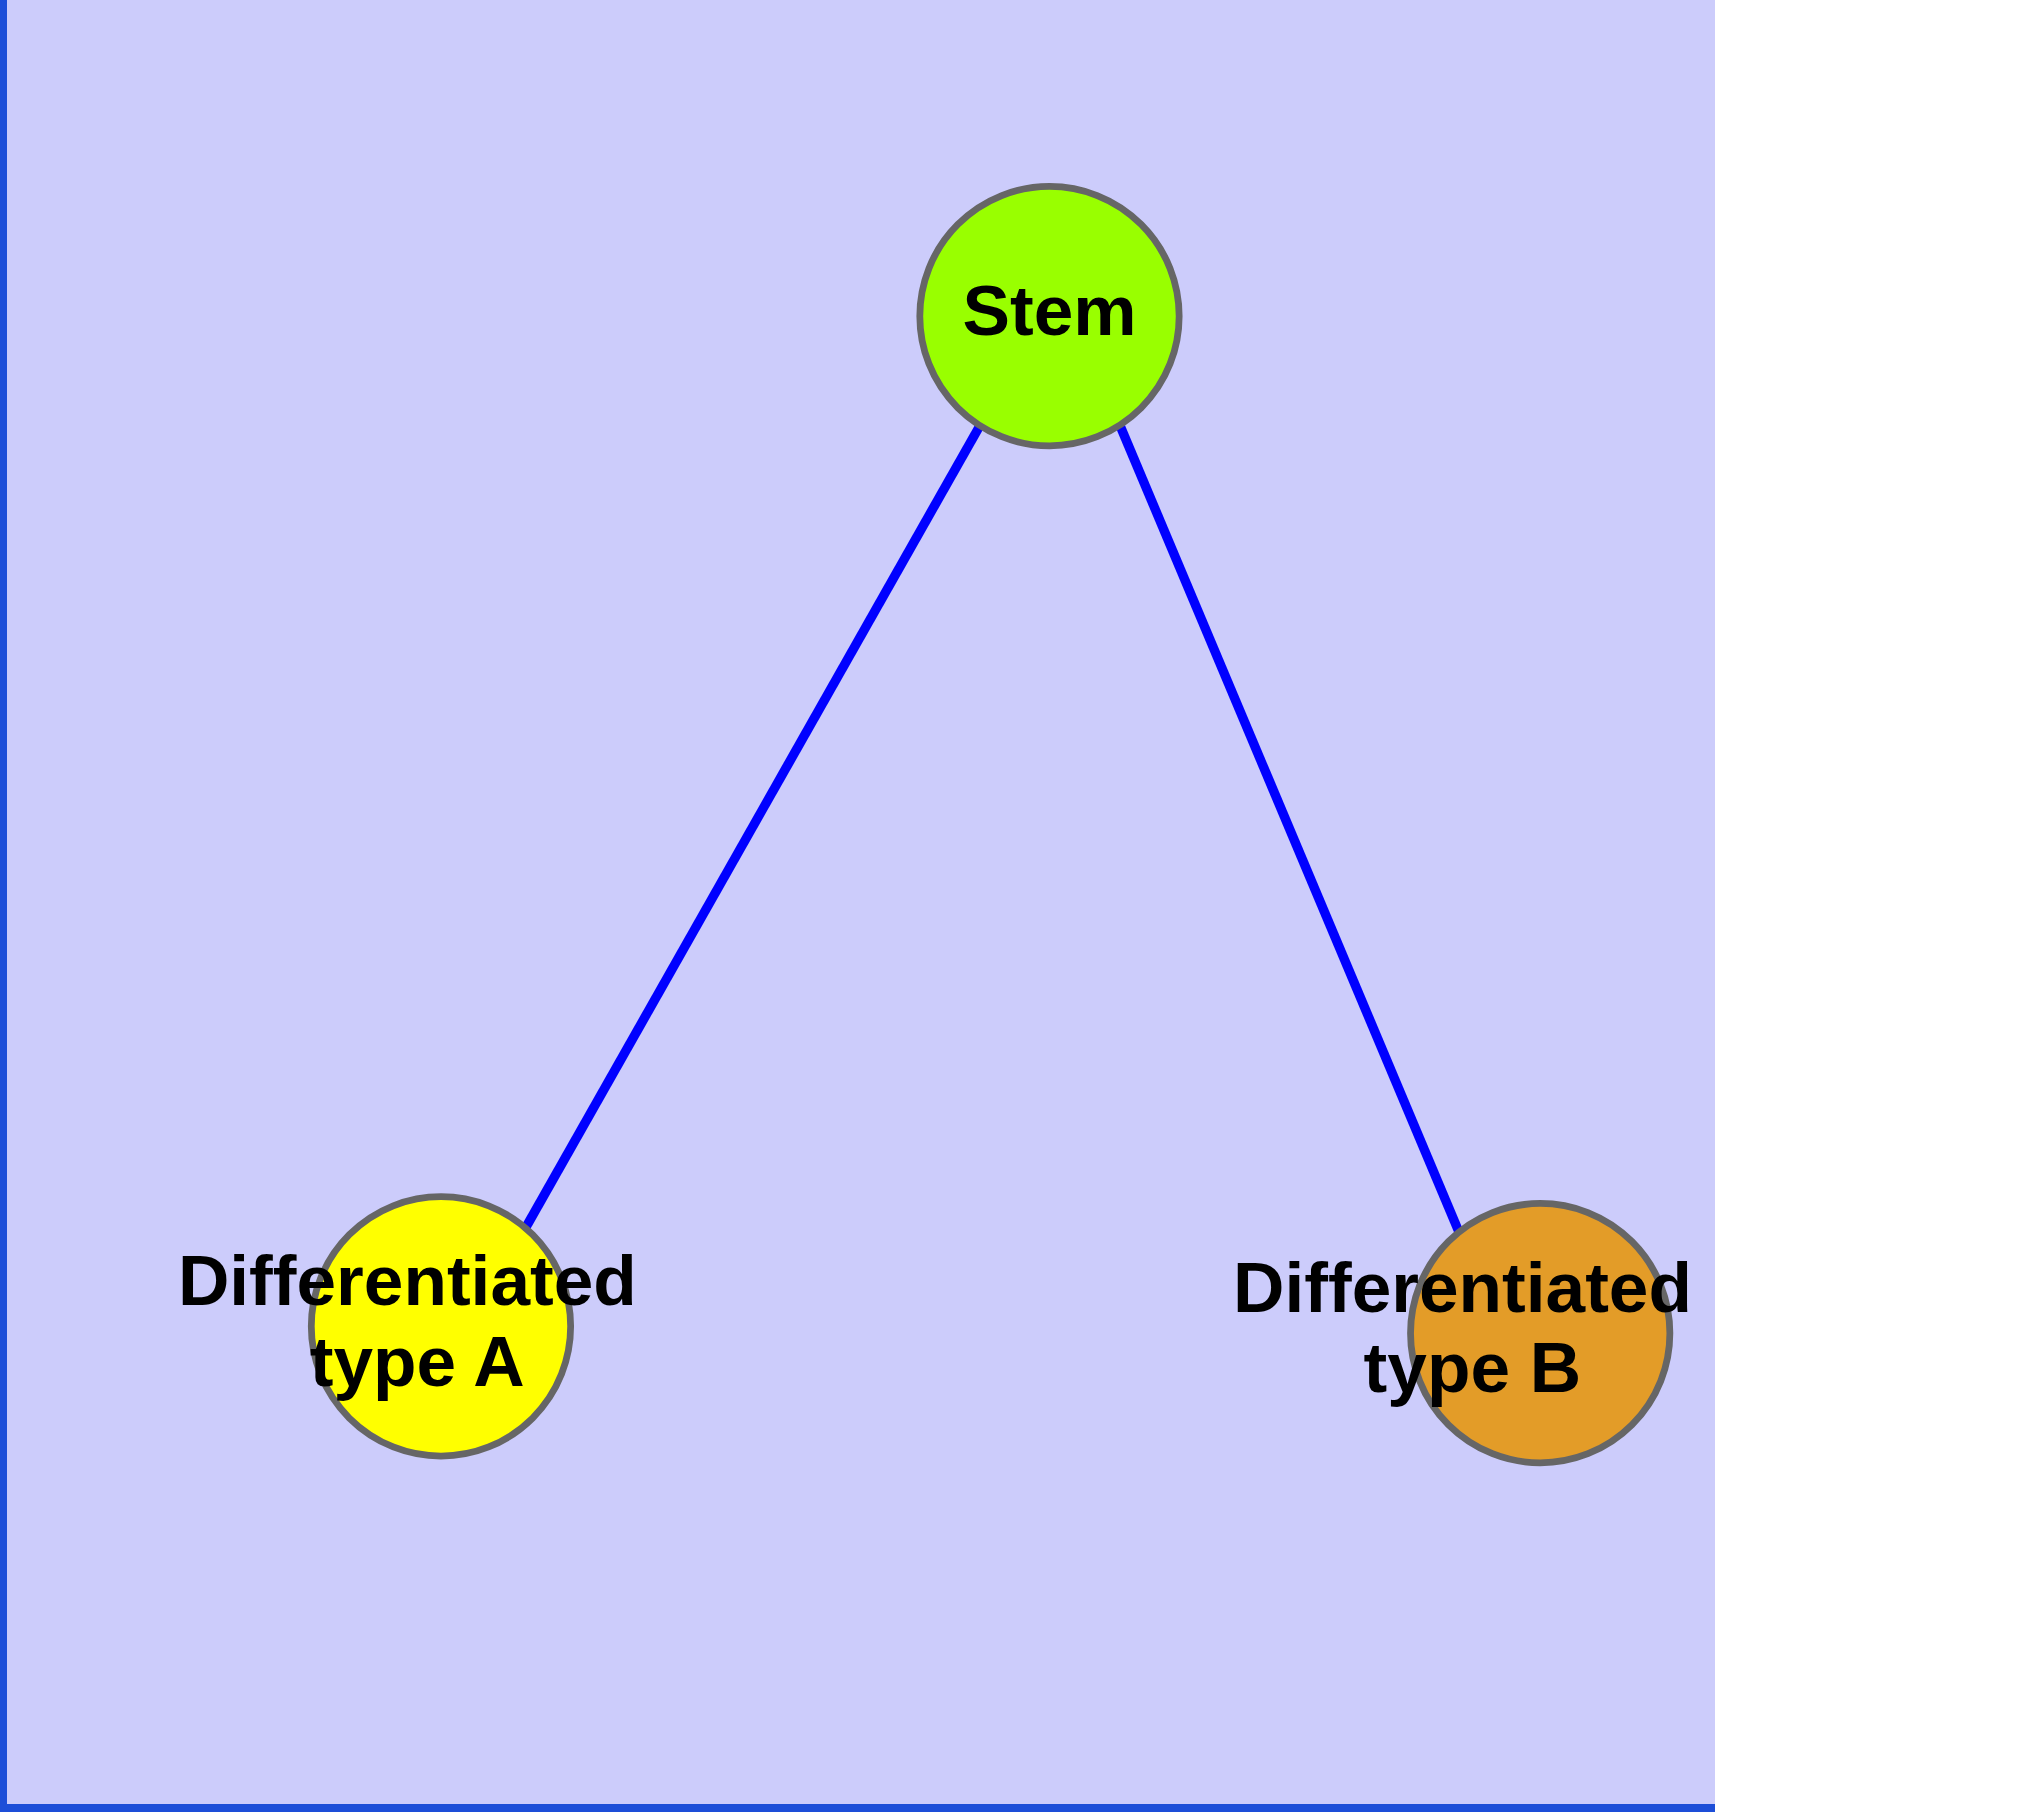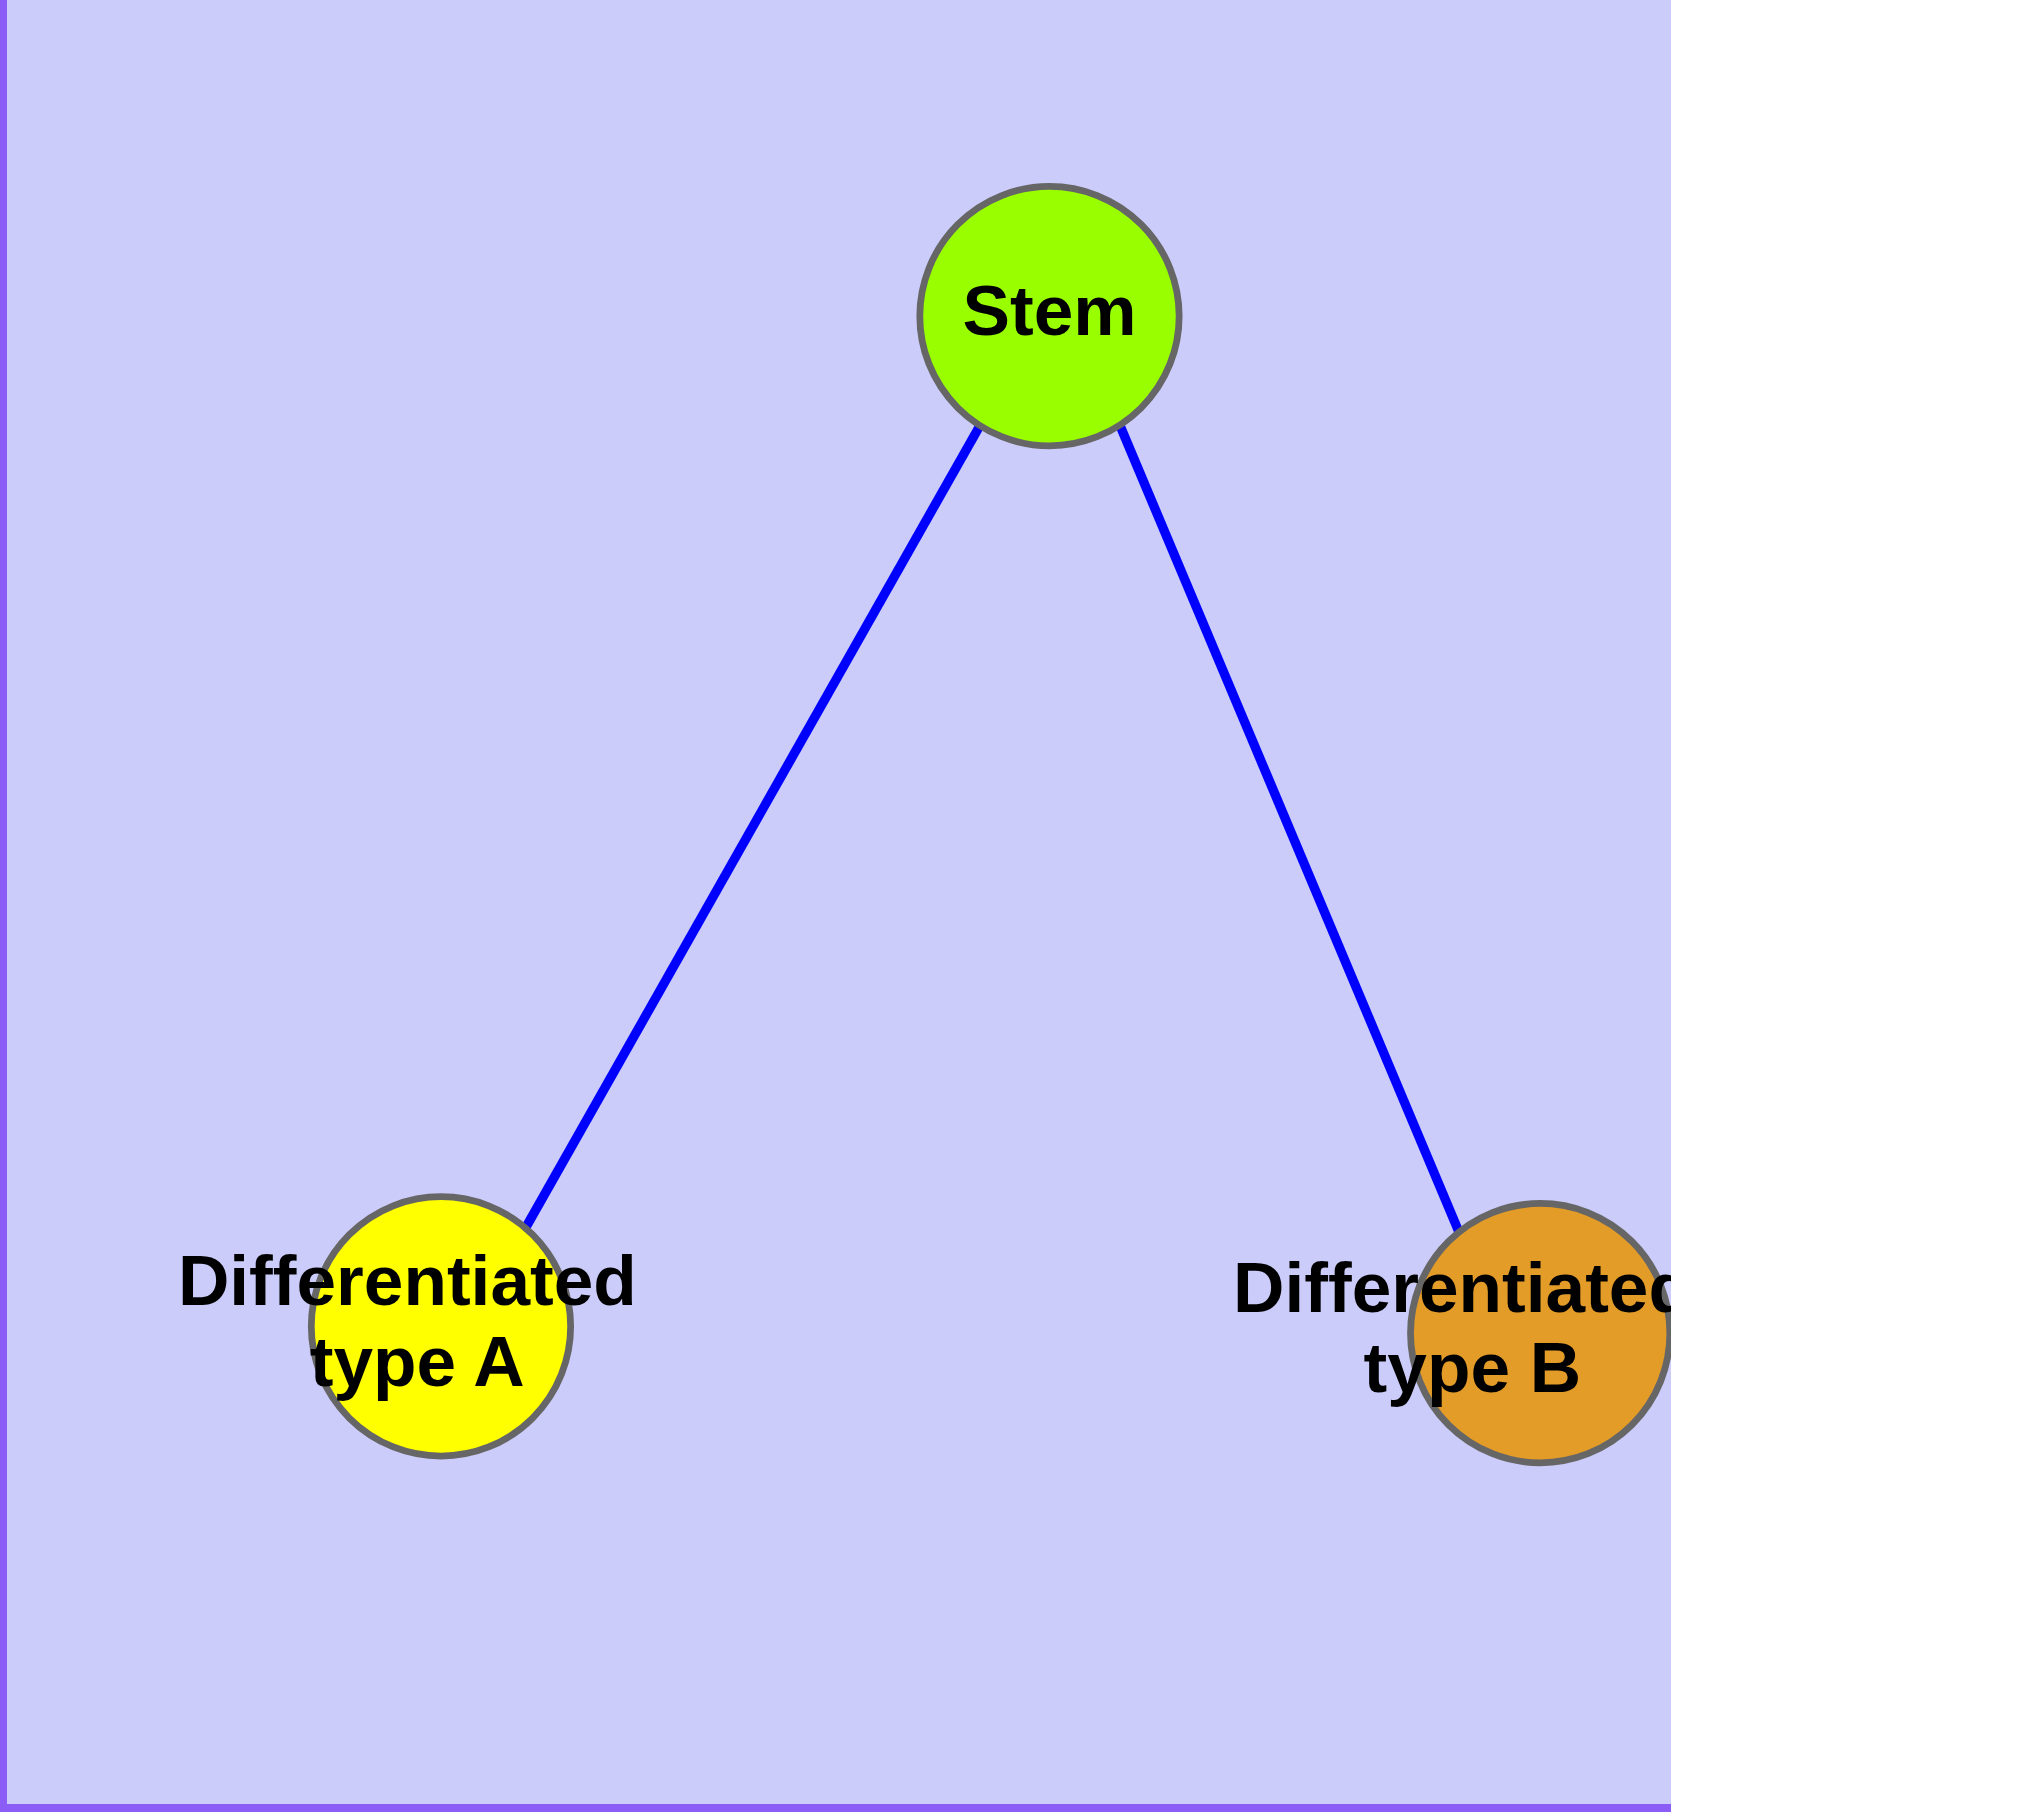--- a/index.html
+++ b/index.html
@@ -5,23 +5,24 @@
 <style>
   html, body {
     margin: 0;
     padding: 0;
     background: #ffffff;
   }
   #canvas {
     position: relative;
     width: 1671px;
     height: 1812px;
-    background: #8b5cf6;
+    background: #1d4ed8;
     overflow: hidden;
     font-family: "Liberation Sans", sans-serif;
+    padding-left: 44px;
   }
   #plot-area {
     position: absolute;
     left: 6.8px;
     top: 0px;
     width: 2014px;
     height: 1804px;
     background: #ccccfb;
   }
   #graph-svg {

